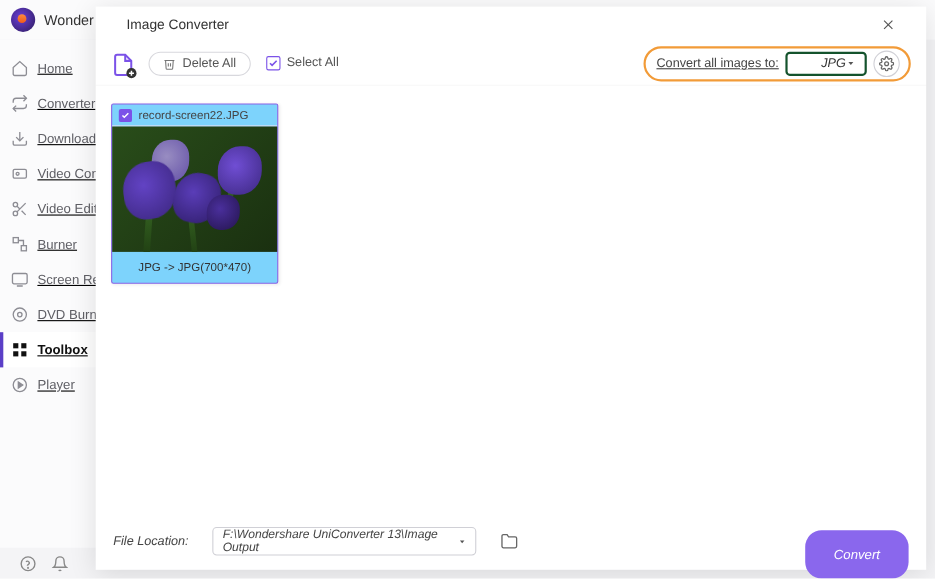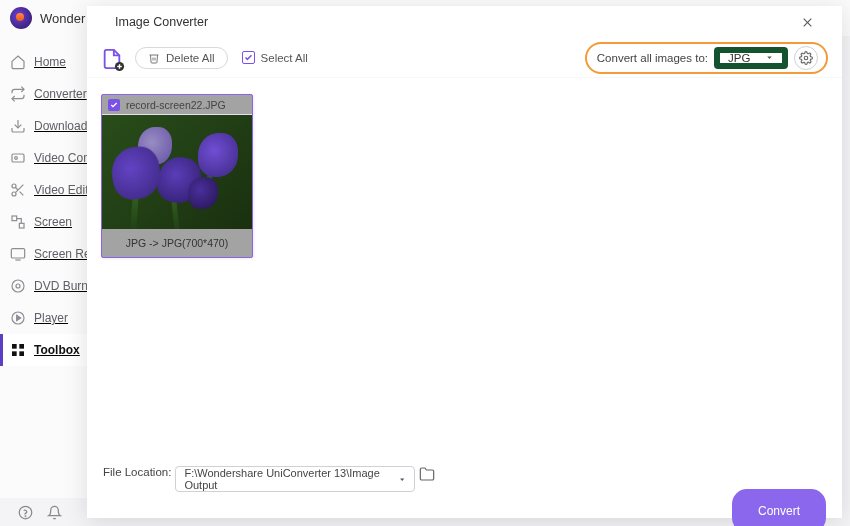--- a/index.html
+++ b/index.html
@@ -30,47 +30,47 @@
 
 .modal { position: absolute; left: 87px; top: 6px; right: 8px; bottom: 8px; background: #fff; box-shadow: 0 4px 24px rgba(0,0,0,0.12); display: flex; flex-direction: column; }
 .modal-titlebar { height: 32px; display: flex; align-items: center; padding: 0 28px; font-size: 12.5px; color: #333; }
 .close { margin-left: auto; font-size: 15px; color: #555; }
 
 .toolbar { height: 40px; display: flex; align-items: center; padding: 0 14px; gap: 14px; border-bottom: 1px solid rgba(0,0,0,0.03);}
 .add-btn { width: 20px; height: 20px; color: #7b52e8; position: relative; }
 .tb-pill { border: 1px solid #d8d8dd; border-radius: 14px; padding: 4px 12px; font-size: 11.5px; color: #555; display: flex; align-items: center; gap: 6px; }
 .checkbox { width: 13px; height: 13px; border: 1.5px solid #7b52e8; border-radius: 2px; display: inline-flex; align-items: center; justify-content: center; color: #7b52e8; }
 .checkbox svg { width: 9px; height: 9px; }
-.select-all { font-size: 11.5px; color: #555; display: flex; align-items: center; gap: 6px; }
+.select-all { font-size: 11.5px; color: #555; display: flex; gap: 6px; }
 
 .tb-right { margin-left: auto; display: flex; align-items: center; gap: 8px; }
 .annot-ring { padding: 2px 8px 2px 10px; border: 2px solid #f29b38; border-radius: 18px; display: flex; align-items: center; gap: 6px; }
-.convert-label { font-size: 11.5px; color: #444; }
-.dropdown { width: 74px; height: 22px; border: 6px solid #14532d; border-radius: 4px; font-size: 11.5px; padding: 0 8px; display: flex; align-items: center; justify-content: space-between; color: #333; background: #fff;}
+.convert-label { font-size: 11.5px; color: #444; text-decoration: underline; }
+.dropdown { width: 74px; height: 22px; border: 2px solid #14532d; border-radius: 4px; font-size: 11.5px; padding: 0 8px; display: flex; align-items: center; justify-content: flex-end; color: #333; background: #fff; font-style: italic;}
 .gear-circle { width: 24px; height: 24px; border: 1px solid #d0d0d6; border-radius: 50%; display: flex; align-items: center; justify-content: center; color: #666; }
 
 .canvas { flex: 1; padding: 16px 14px; overflow: auto; }
-.card { width: 152px; border: 1.5px solid #8a63e6; border-radius: 2px; background: #a3a3a3; box-shadow: 1px 1px 3px rgba(0,0,0,0.08); }
+.card { width: 152px; border: 1.5px solid #8a63e6; border-radius: 2px; background: #7dd3fc; box-shadow: 1px 1px 3px rgba(0,0,0,0.08); }
 .card-header { height: 20px; display: flex; align-items: center; padding: 0 6px; gap: 6px; font-size: 10.5px; color: #444; border-bottom: 1px solid #e6e0f4;}
 .card-check { width: 12px; height: 12px; background: #7b52e8; border-radius: 2px; display: flex; align-items: center; justify-content: center; }
 .card-check svg { width: 8px; height: 8px; color: #fff; }
 .card-img { width: 100%; height: 114px; background: linear-gradient(135deg,#294d1a 0%,#1a3010 100%); position: relative; overflow: hidden;}
 .iris { position: absolute; border-radius: 50% 40% 50% 40%; filter: blur(0.3px);}
 .i1 { width: 48px; height: 52px; left: 10px; top: 32px; background: radial-gradient(circle at 40% 40%, #6243c4, #3a257c); transform: rotate(-8deg);}
 .i2 { width: 42px; height: 46px; left: 56px; top: 42px; background: radial-gradient(circle at 40% 40%, #5a3db8, #2e1c68); transform: rotate(12deg);}
 .i3 { width: 40px; height: 44px; left: 96px; top: 18px; background: radial-gradient(circle at 40% 40%, #704ed4, #3c2780); }
 .i4 { width: 34px; height: 38px; left: 36px; top: 12px; background: radial-gradient(circle at 40% 40%, #ad9ae0, #6e52c0); opacity:0.85;}
 .i5 { width: 30px; height: 32px; left: 86px; top: 62px; background: radial-gradient(circle at 40% 40%, #4a2f9c, #24144e);}
 .leaf { position: absolute; background: linear-gradient(#3b6e26,#1f3d12); }
 .l1 { width:6px; height:60px; left:30px; top:60px; transform: rotate(4deg);}
 .l2 { width:5px; height:58px; left:70px; top:62px; transform: rotate(-6deg);}
 .l3 { width:5px; height:48px; left:104px; top:46px; transform: rotate(8deg);}
 .card-footer { height: 28px; display: flex; align-items: center; justify-content: center; font-size: 10.5px; color: #333; }
 
-.bottombar2 { height: 52px; display: flex; align-items: flex-start; padding: 0 16px; gap: 4px; }
+.bottombar2 { height: 52px; display: flex; align-items: center; padding: 0 16px; gap: 22px; font-style: italic; }
 .fl-label { font-size: 11.5px; color: #444; }
 .fl-drop { flex: 0 0 240px; height: 26px; border: 1px solid #d0d0d6; border-radius: 4px; display: flex; align-items: center; padding: 0 8px; font-size: 11px; color: #444; justify-content: space-between;}
 .folder-btn { width: 16px; height: 16px; color: #666; }
 .convert-btn { margin-left: auto; background: #8a67ed; color: #fff; font-size: 12px; border-radius: 15px; padding: 15px 26px; margin-top: 23px; }
 
 .peek { position: absolute; color: #888; font-size: 11px; }
 svg { display: block; }
 </style>
 </head>
 <body>
@@ -163,59 +163,59 @@
       <span>Video Editor</span>
     </div>
   <div class="side-item">
       <span class="side-icon">
         <svg viewBox="0 0 24 24" fill="none" stroke="currentColor" stroke-width="1.8">
           <rect x="3" y="3" width="7" height="7"></rect>
           <rect x="14" y="14" width="7" height="7"></rect>
           <path d="M10 7h7v7"></path>
         </svg>
       </span>
-      <span>Screen</span>
+      <span>Burner</span>
     </div>
   <div class="side-item">
       <span class="side-icon">
         <svg viewBox="0 0 24 24" fill="none" stroke="currentColor" stroke-width="1.8">
           <rect x="2" y="4" width="20" height="14" rx="2"></rect>
           <line x1="8" y1="21" x2="16" y2="21"></line>
         </svg>
       </span>
       <span>Screen Recorder</span>
     </div>
   <div class="side-item">
       <span class="side-icon">
         <svg viewBox="0 0 24 24" fill="none" stroke="currentColor" stroke-width="1.8">
           <circle cx="12" cy="12" r="9"></circle>
           <circle cx="12" cy="12" r="3"></circle>
         </svg>
       </span>
       <span>DVD Burner</span>
-    </div>
-  <div class="side-item">
-      <span class="side-icon">
-        <svg viewBox="0 0 24 24" fill="none" stroke="currentColor" stroke-width="1.8">
-          <circle cx="12" cy="12" r="9"></circle>
-          <polygon points="10,8 16,12 10,16" fill="currentColor"></polygon>
-        </svg>
-      </span>
-      <span>Player</span>
     </div>
   <div class="side-item active">
       <span class="side-icon">
         <svg viewBox="0 0 24 24" fill="currentColor">
           <rect x="3" y="3" width="7" height="7"></rect>
           <rect x="14" y="3" width="7" height="7"></rect>
           <rect x="3" y="14" width="7" height="7"></rect>
           <rect x="14" y="14" width="7" height="7"></rect>
         </svg>
       </span>
       <span>Toolbox</span>
+    </div>
+  <div class="side-item">
+      <span class="side-icon">
+        <svg viewBox="0 0 24 24" fill="none" stroke="currentColor" stroke-width="1.8">
+          <circle cx="12" cy="12" r="9"></circle>
+          <polygon points="10,8 16,12 10,16" fill="currentColor"></polygon>
+        </svg>
+      </span>
+      <span>Player</span>
     </div>
 </div>
 
 <div class="bottombar">
   <span>
       <svg width="15" height="15" viewBox="0 0 24 24" fill="none" stroke="#888" stroke-width="2">
         <circle cx="12" cy="12" r="10"></circle>
         <path d="M9 9a3 3 0 015 2c0 2-3 2-3 4"></path>
         <circle cx="12" cy="18" r="0.5" fill="#888"></circle>
       </svg>

